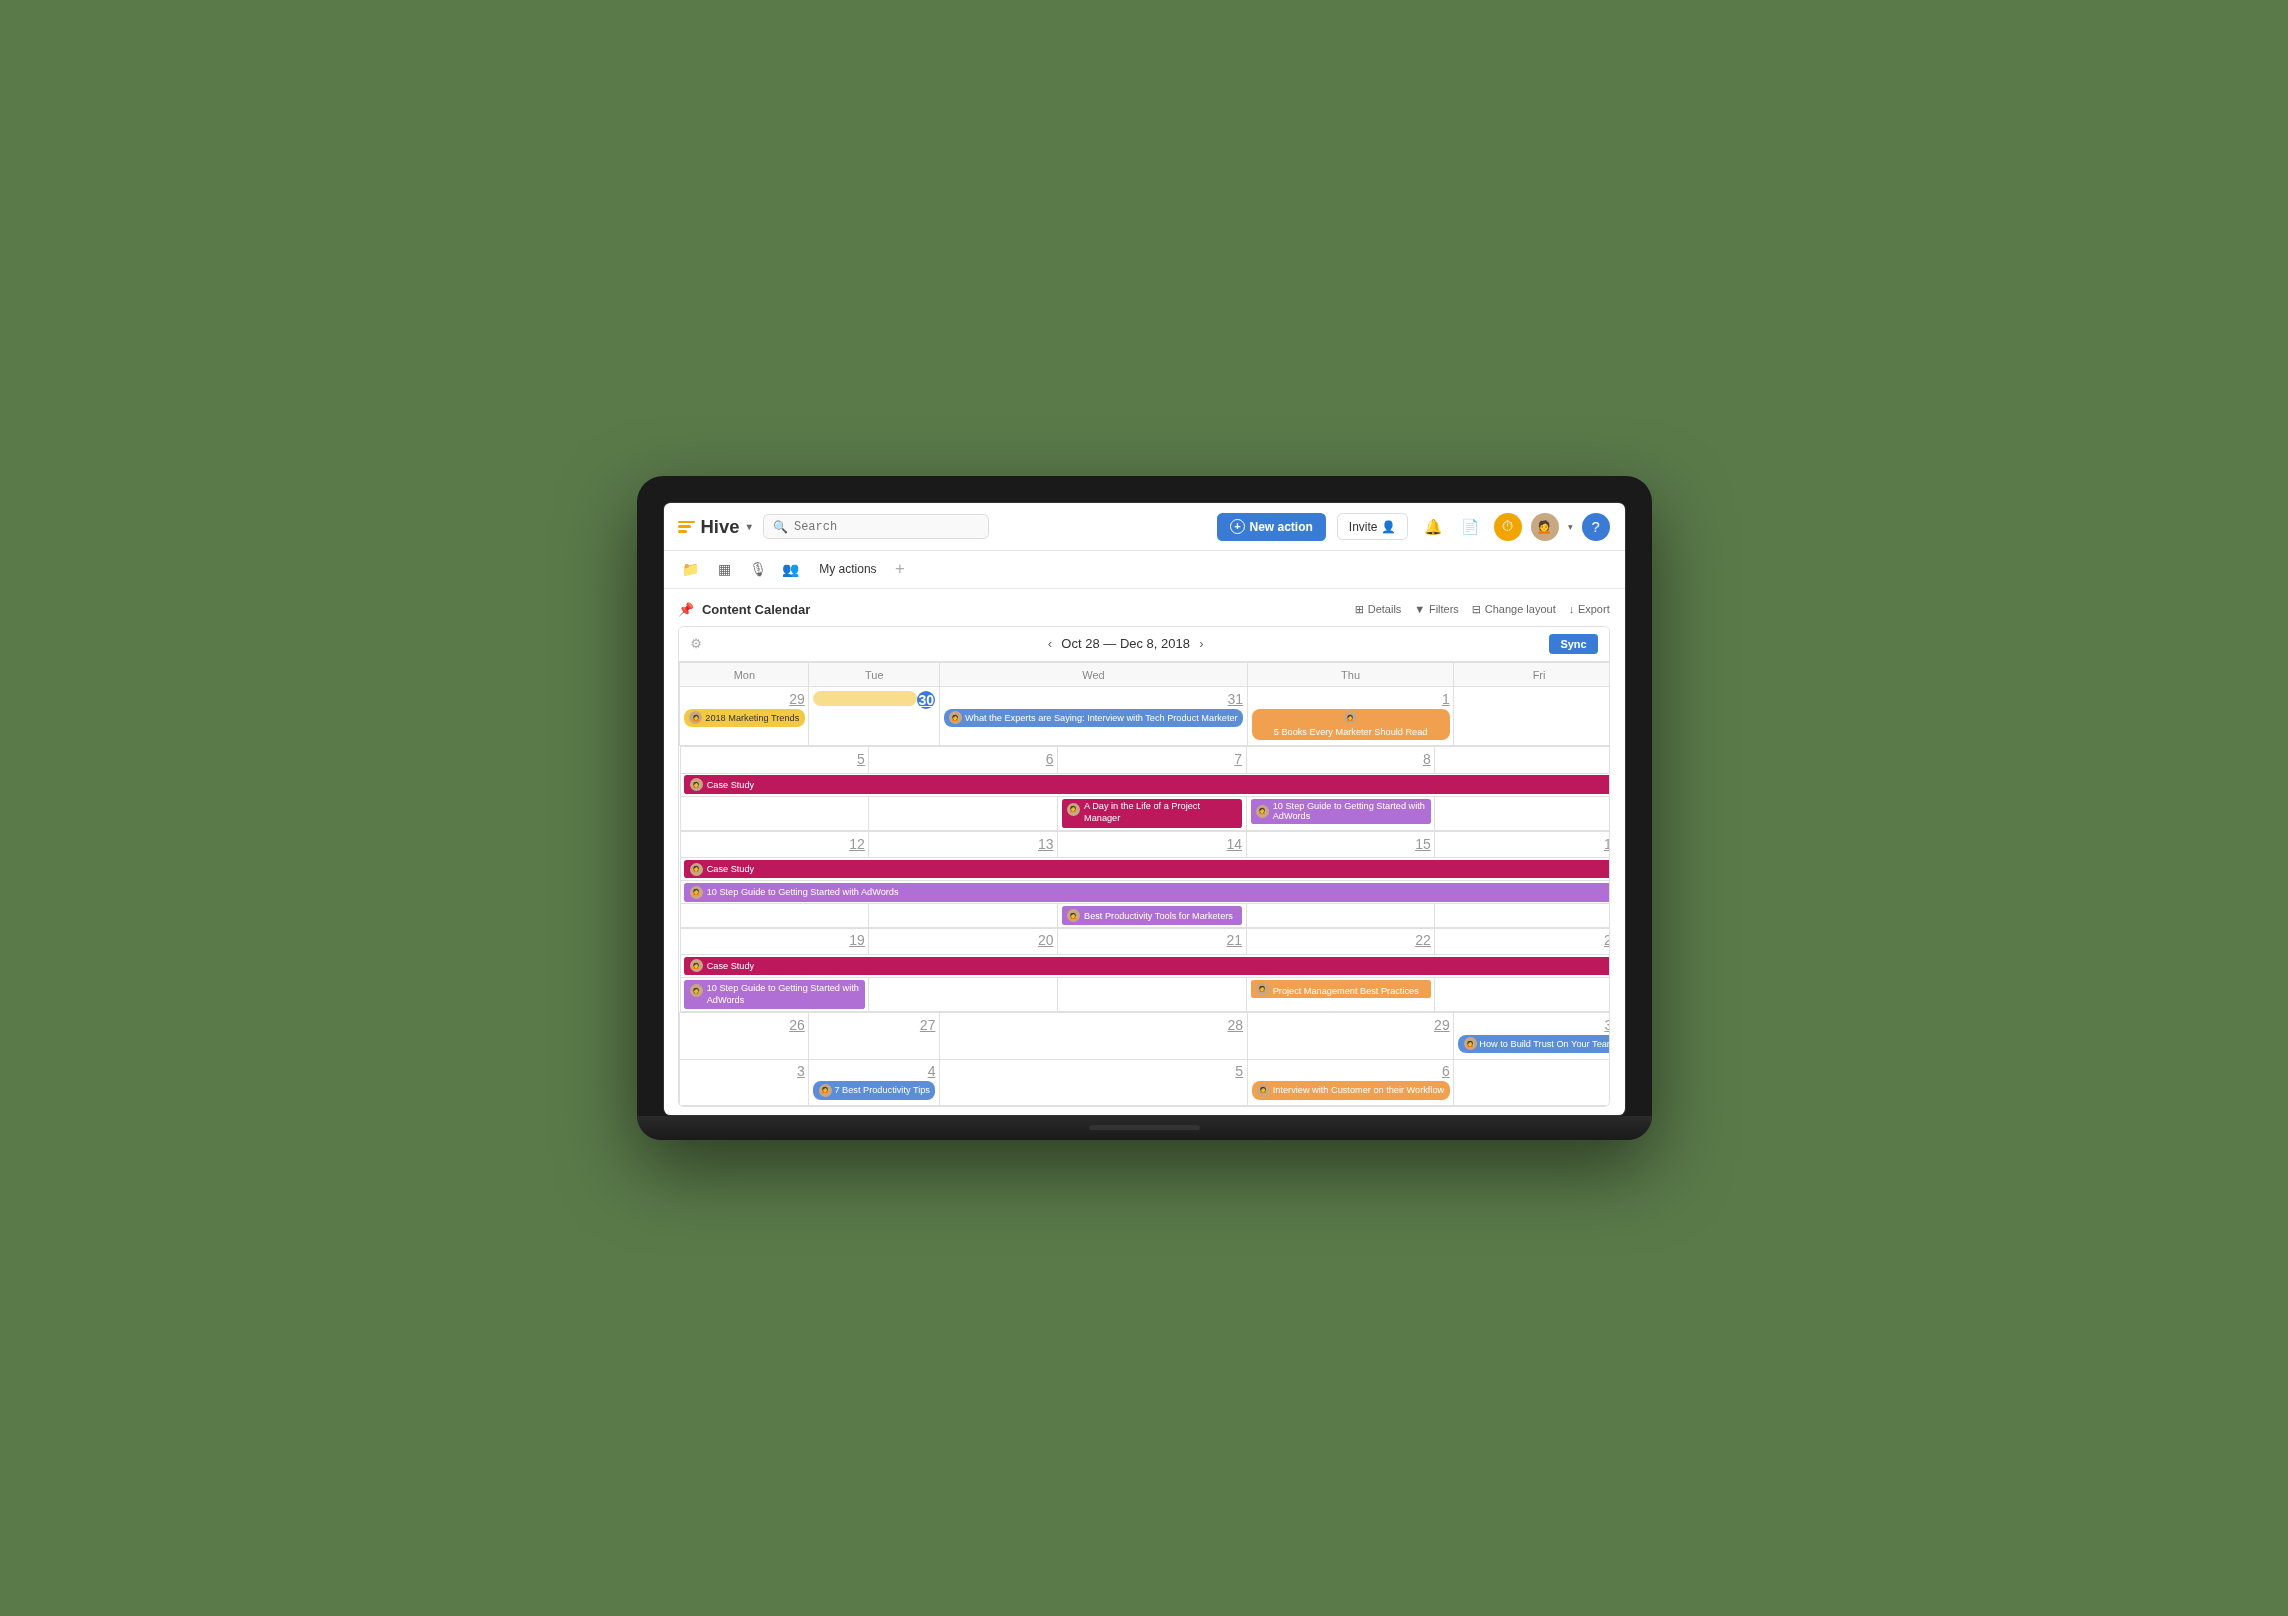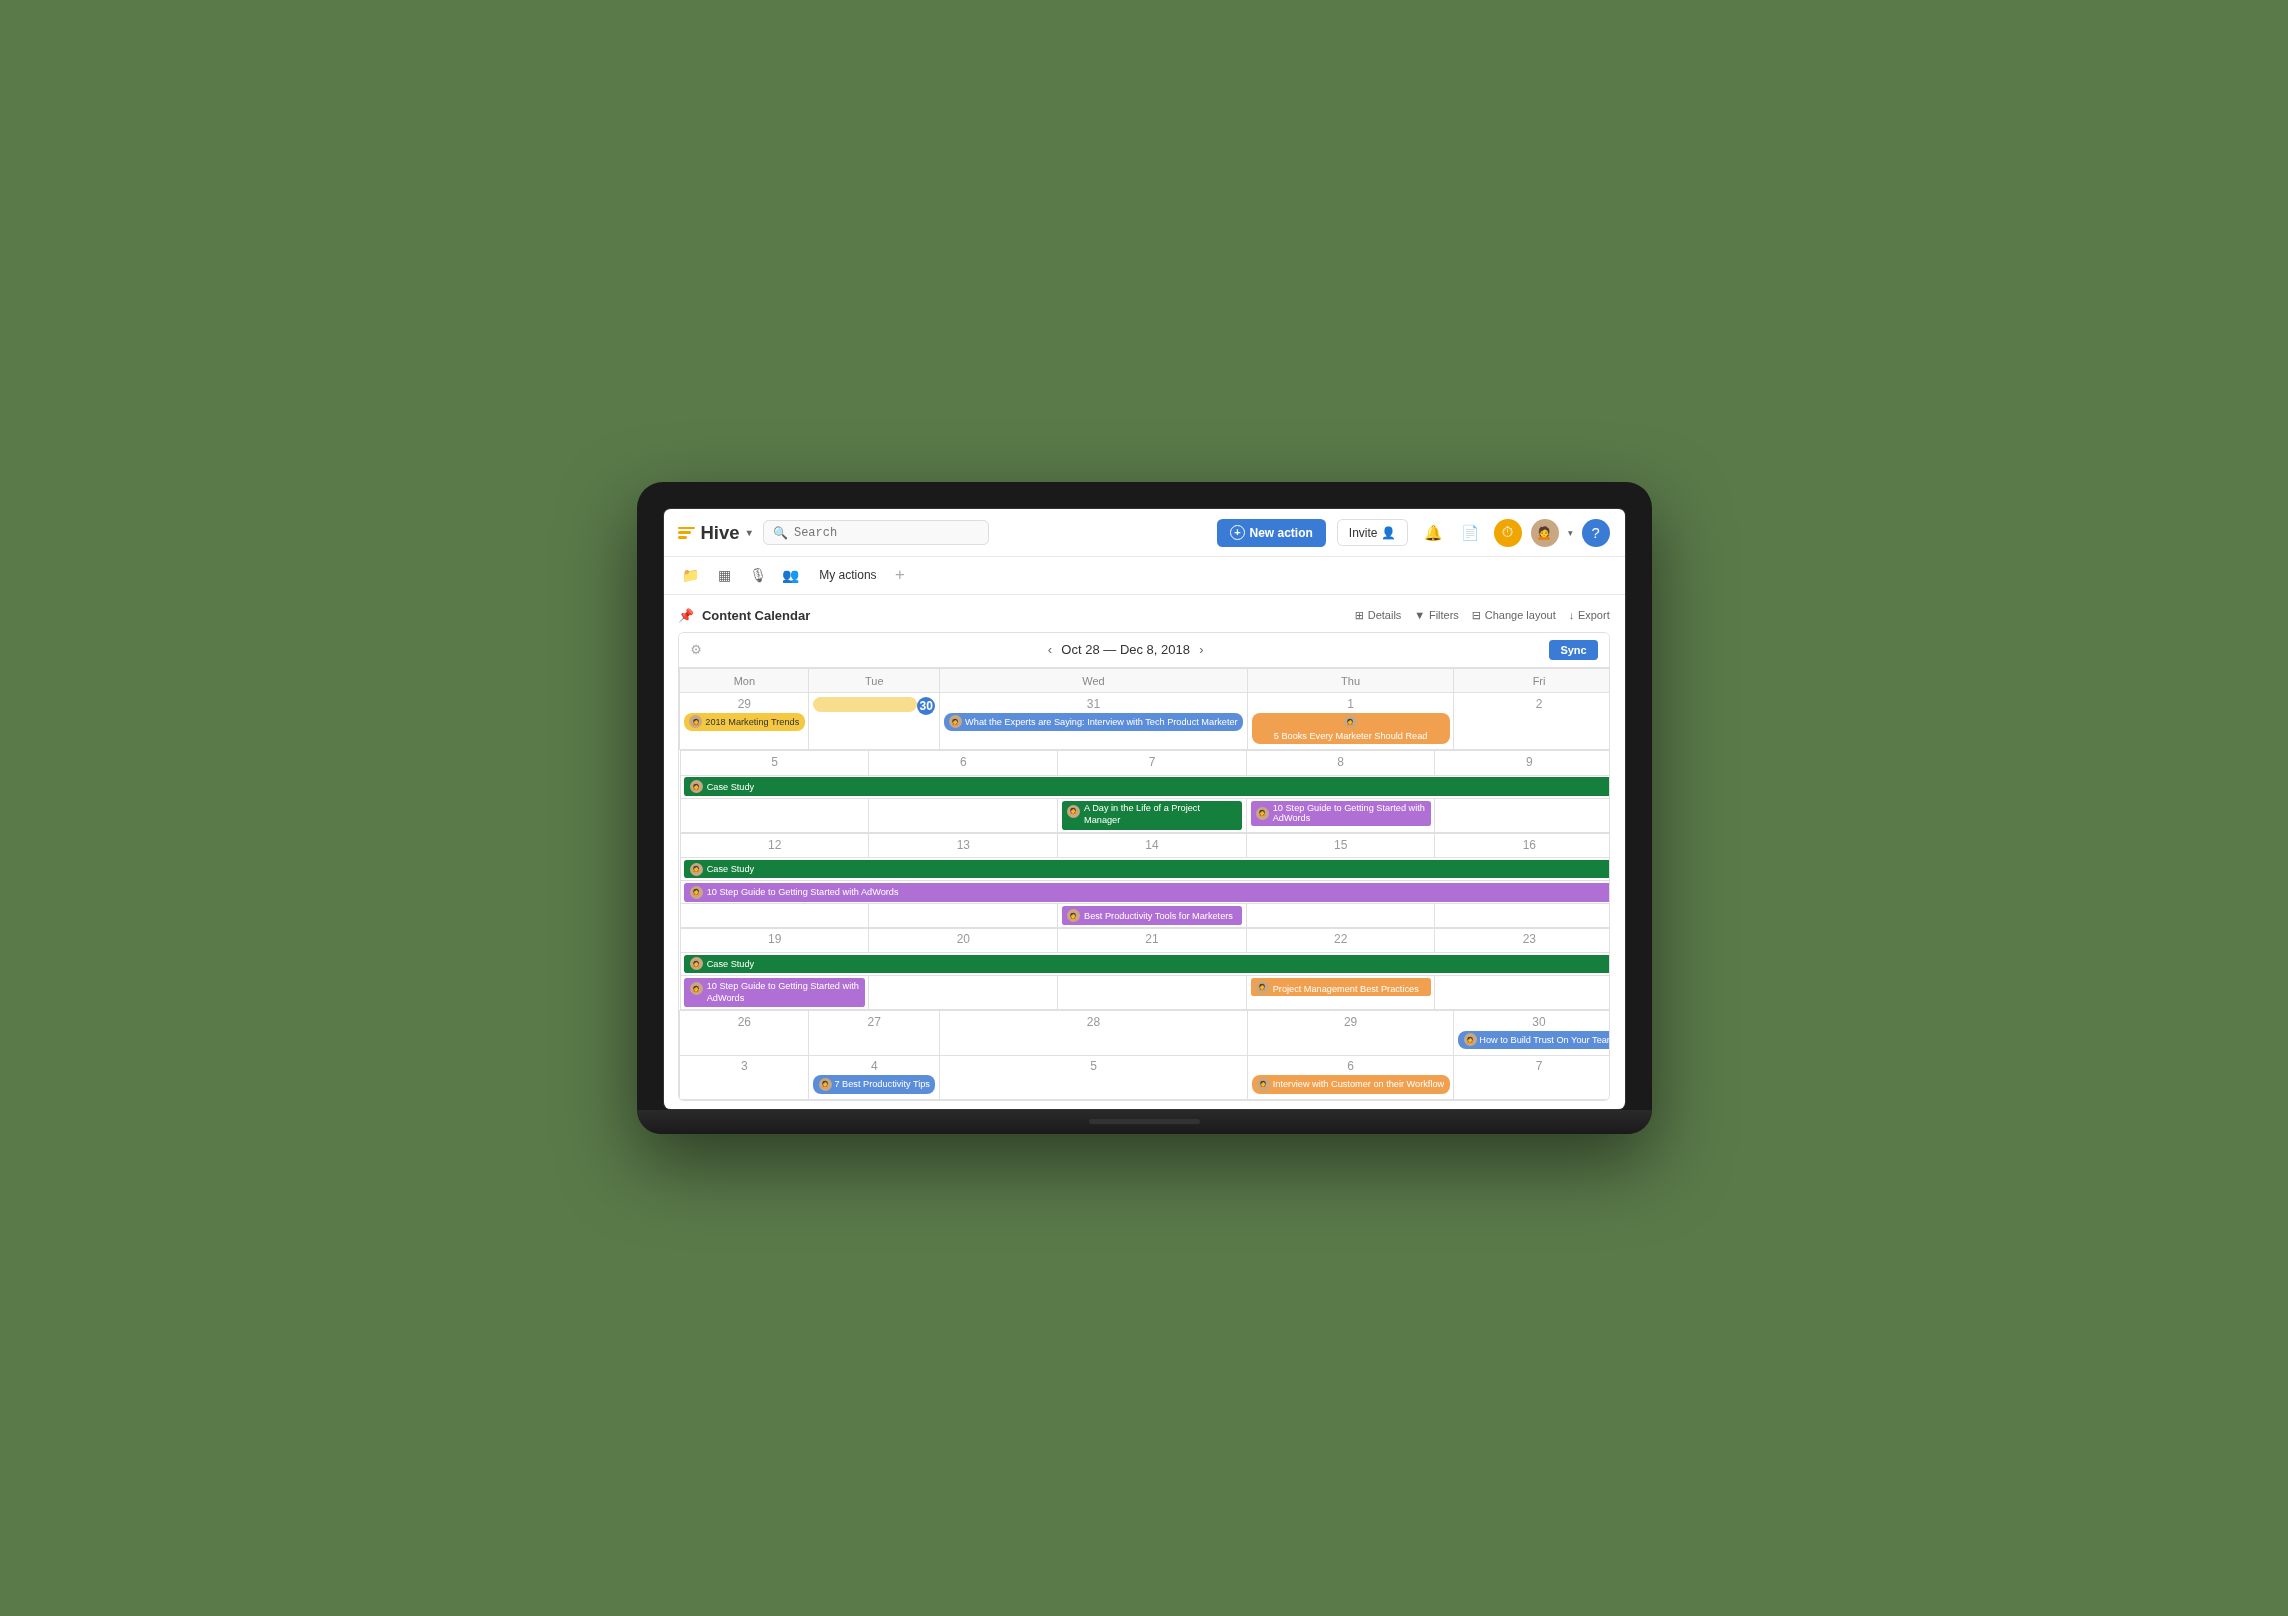--- a/index.html
+++ b/index.html
@@ -361,24 +361,25 @@
 
     .cal-table td {
       border: 0.9px solid #e0e0e0;
       vertical-align: top;
       padding: 3.7px;
       width: 20%;
       min-height: 83px;
     }
 
     .date-num {
-      font-size: 12px;
+      font-size: 14px;
       color: #999;
-      text-align: center;
+      text-align: right;
       margin-bottom: 1.8px;
+      text-decoration: underline;
     }
 
     .date-num.today-circle {
       background: #3a7bd5;
       color: #fff;
       border-radius: 50%;
       width: 18.5px;
       height: 18.5px;
       display: inline-flex;
       align-items: center;
@@ -425,21 +426,21 @@
       padding: 2.8px 5.5px;
       font-size: 9.2px;
       font-weight: 500;
       display: flex;
       align-items: center;
       gap: 3.7px;
       cursor: pointer;
       color: #fff;
       overflow: hidden;
     }
-    .colspan-event.blue { background: #15803d; }
+    .colspan-event.blue { background: #be185d; }
     .colspan-event.purple { background: #b06fd4; }
     .colspan-event.orange { background: #f0a04e; align-items: flex-end; }
 
   </style>
 </head>
 <body>
 
 <div class="laptop-outer">
   <div class="laptop-screen">
     <div class="app">

